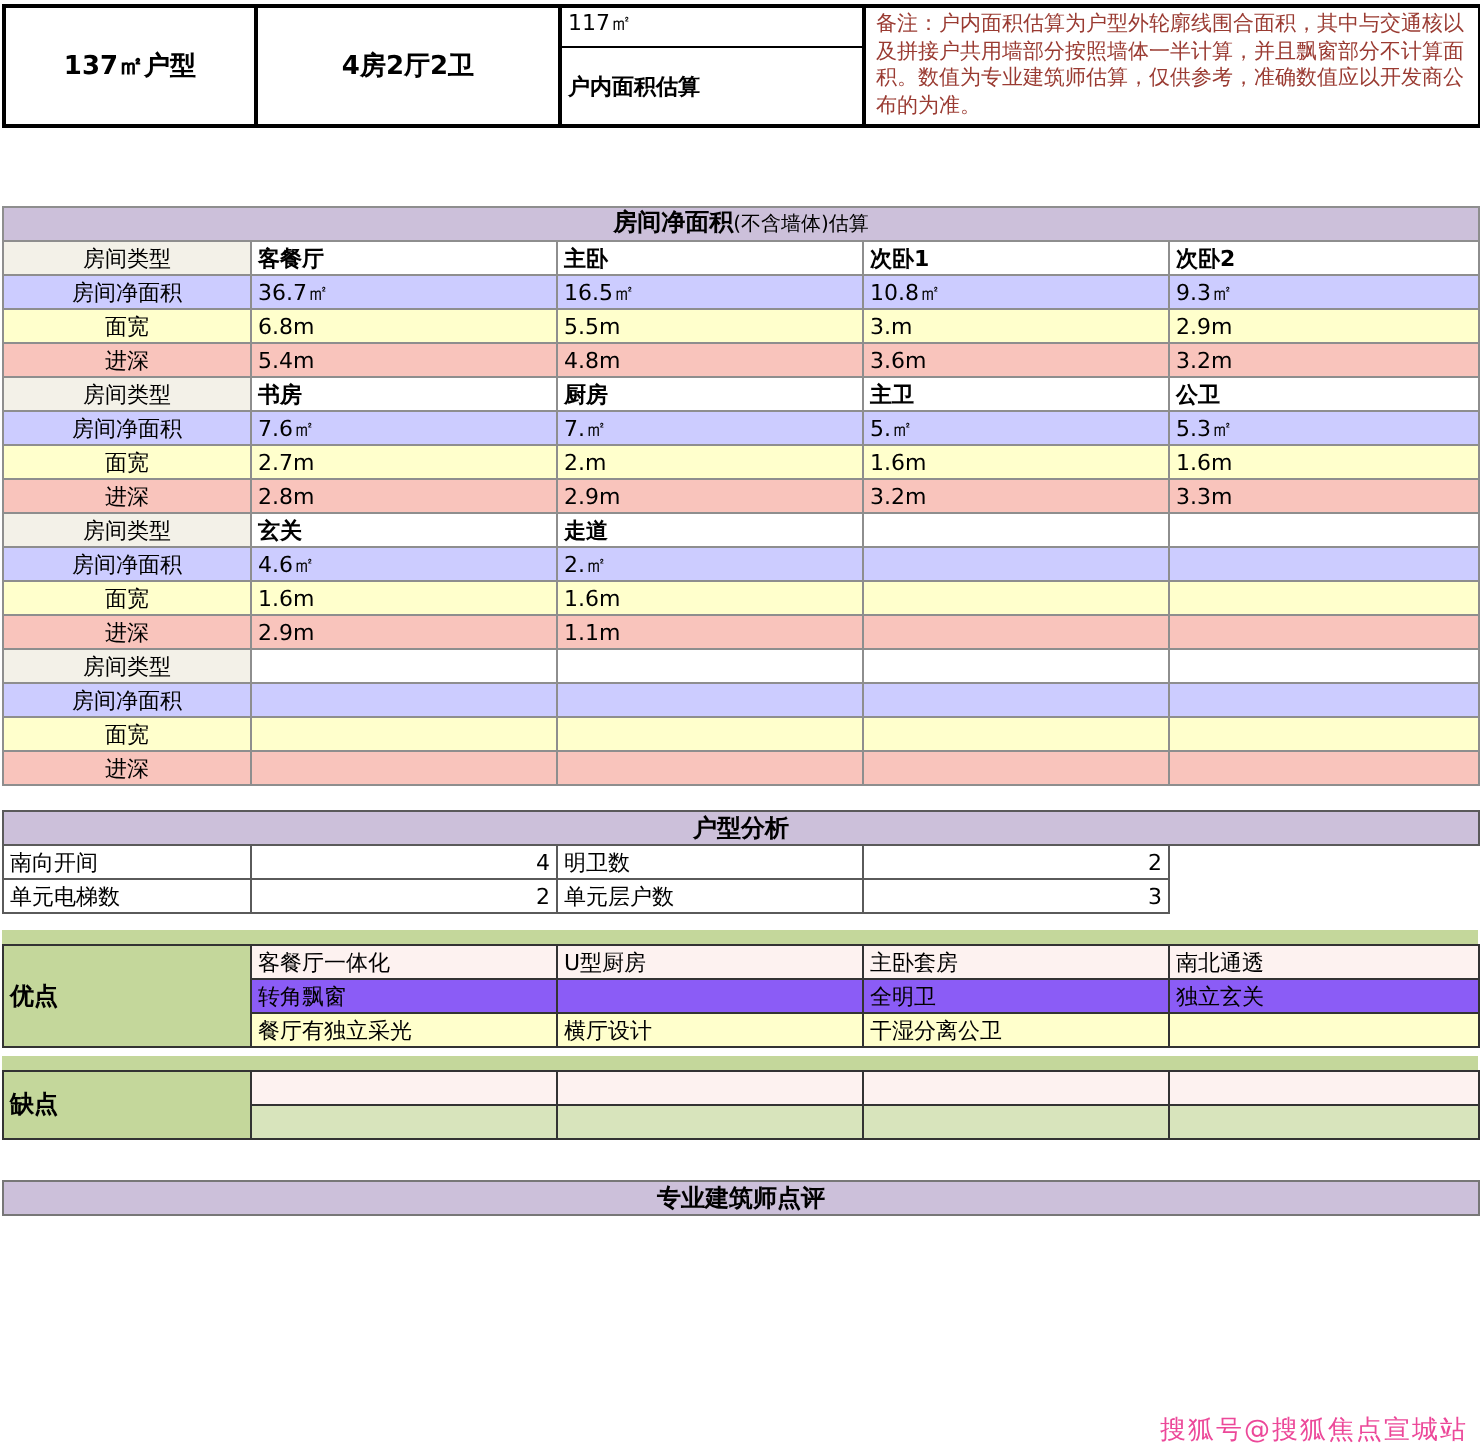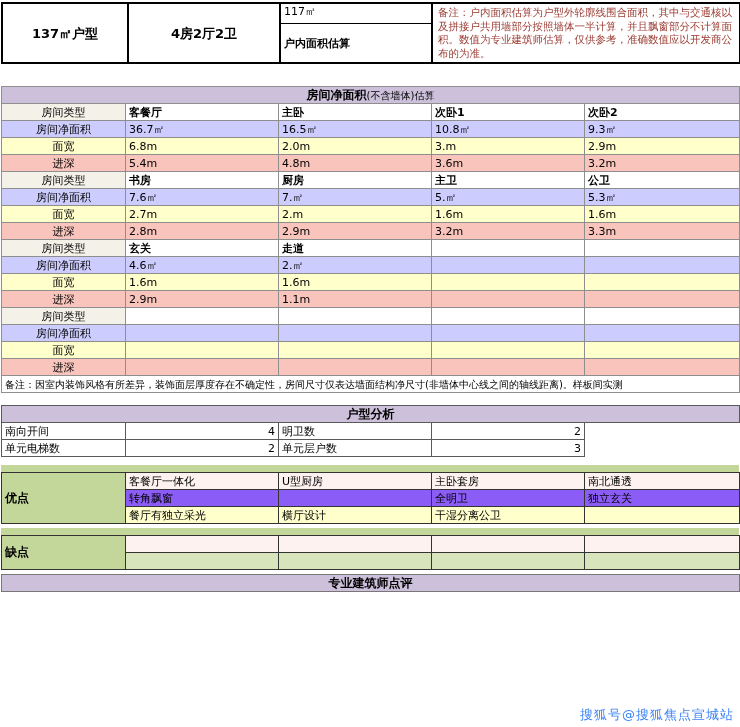--- a/index.html
+++ b/index.html
@@ -10,21 +10,21 @@
   table{border-collapse:collapse;table-layout:fixed;width:738px}
   td{height:17px;line-height:15px;padding:0 3px;overflow:hidden;white-space:nowrap;vertical-align:middle}
   .b{font-weight:bold}
   
   .top td{border:2px solid #000000}
   .top .big{font-size:13px;text-align:center;font-weight:bold}
   .top .ia-val{vertical-align:top;height:20px;border-bottom-width:1px}
   .top .ia-label{font-weight:bold;height:38px;border-top-width:1px}
   .top .hnote{white-space:normal;font-size:10.5px;line-height:13.5px;color:#9a3b32;vertical-align:top;padding:2px 5px;text-align:left}
   
-  .main{margin-top:22px}
+  .main{margin-top:39px}
   .main td{border:1px solid #8e8e8e}
   tr.sec td{background:#ccc0da;text-align:center;font-weight:bold;font-size:12px}
   tr.sec .sub{font-weight:normal;font-size:10px}
   .lab{text-align:center;font-weight:normal}
   .r-type td{background:#ffffff}
   .r-type .lab{background:#f3f1e8}
   .r-area td{background:#ccccff}
   .r-width td{background:#ffffcc}
   .r-depth td{background:#f9c4bc}
   .footnote td{background:#fff;font-size:10px;text-align:left}
@@ -39,24 +39,24 @@
   .sep2{height:7px;background:#c4d79b;margin-top:4px}
   
   .pc td{border:1px solid #333}
   .p0 td{background:#fdf2f0}
   .p1 td{background:#8b5cf6}
   .p2 td{background:#ffffcc}
   .c0 td{background:#fdf2f0}
   .c1 td{background:#d8e4bc}
   .pc .plabel{background:#c4d79b;font-weight:bold;font-size:12px}
   
-  .review{margin-top:4px}
+  .review{margin-top:20px}
   .review td{border:1px solid #777}
   .review .review-body{white-space:normal;text-align:justify;color:#9a3b32;line-height:19px;height:60px;vertical-align:top;padding:3px 7px;font-size:11px}
-  .watermark{position:absolute;right:6px;bottom:3px;font-size:13px;color:#3b82f6;letter-spacing:1px}
+  .watermark{position:absolute;right:6px;bottom:3px;font-size:13px;color:#ec4899;letter-spacing:1px}
 </style>
 </head>
 <body>
 
 <div class="page">
 
   <table class="top">
     <colgroup>
         <col style="width:126px">
         <col style="width:152px">
@@ -99,21 +99,21 @@
     <tr class="r-area">
       <td class="lab">房间净面积</td>
       <td>36.7㎡</td>
       <td>16.5㎡</td>
       <td>10.8㎡</td>
       <td>9.3㎡</td>
     </tr>
     <tr class="r-width">
       <td class="lab">面宽</td>
       <td>6.8m</td>
-      <td>2.0m</td>
+      <td>5.5m</td>
       <td>3.m</td>
       <td>2.9m</td>
     </tr>
     <tr class="r-depth">
       <td class="lab">进深</td>
       <td>5.4m</td>
       <td>4.8m</td>
       <td>3.6m</td>
       <td>3.2m</td>
     </tr>
@@ -198,23 +198,20 @@
       <td></td>
     </tr>
     <tr class="r-depth">
       <td class="lab">进深</td>
       <td></td>
       <td></td>
       <td></td>
       <td></td>
     </tr>
 
-    <tr class="footnote">
-      <td colspan="5">备注：因室内装饰风格有所差异，装饰面层厚度存在不确定性，房间尺寸仅表达墙面结构净尺寸(非墙体中心线之间的轴线距离)。样板间实测</td>
-    </tr>
   </tbody>
     </table>
 
   <table class="analysis">
     <colgroup>
         <col style="width:124px">
         <col style="width:153px">
         <col style="width:153px">
         <col style="width:153px">
         <col style="width:155px">

